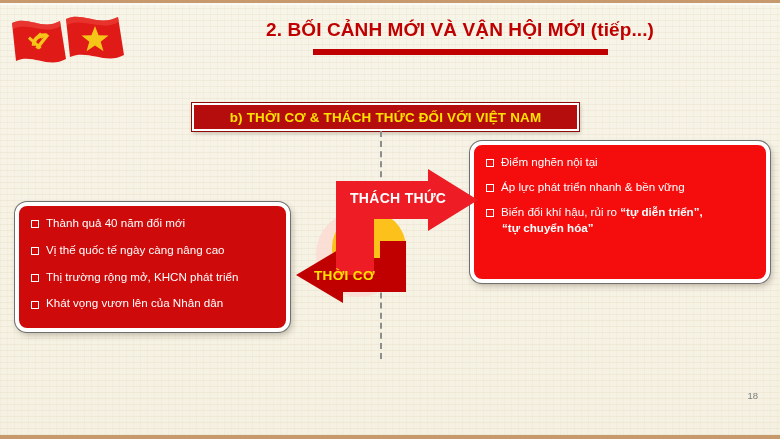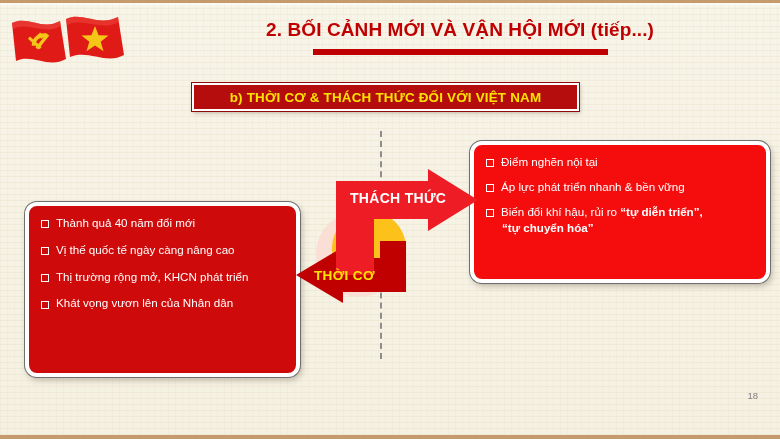--- a/index.html
+++ b/index.html
@@ -65,21 +65,21 @@
     margin: 7px auto 0;
     width: 295px;
     height: 6px;
     background: #c00000;
   }
 
   
   .banner {
     position: absolute;
     left: 192px;
-    top: 80px;
+    top: 100px;
     width: 387px;
     height: 28px;
     box-sizing: border-box;
     background: #b50d0d;
     border: 2px solid #ffffff;
     outline: 1px solid #8f0a0a;
     box-shadow: 1px 2px 4px rgba(90,60,40,0.35);
     display: flex;
     align-items: center;
     justify-content: center;
@@ -105,24 +105,24 @@
   
   .box {
     position: absolute;
     box-sizing: border-box;
     border: 4px solid #ffffff;
     border-radius: 12px;
     box-shadow: 0 0 0 1px #6f6f6f, 2px 3px 6px rgba(80,60,40,0.33);
     padding: 10px 6px 10px 12px;
   }
   .box-left {
-    left: 25px;
+    left: 15px;
     top: 199px;
     width: 275px;
-    height: 175px;
+    height: 130px;
     background: #cf0a0a;
   }
   .box-right {
     left: 470px;
     top: 138px;
     width: 300px;
     height: 142px;
     background: #f50d0d;
   }
   .bullet {

